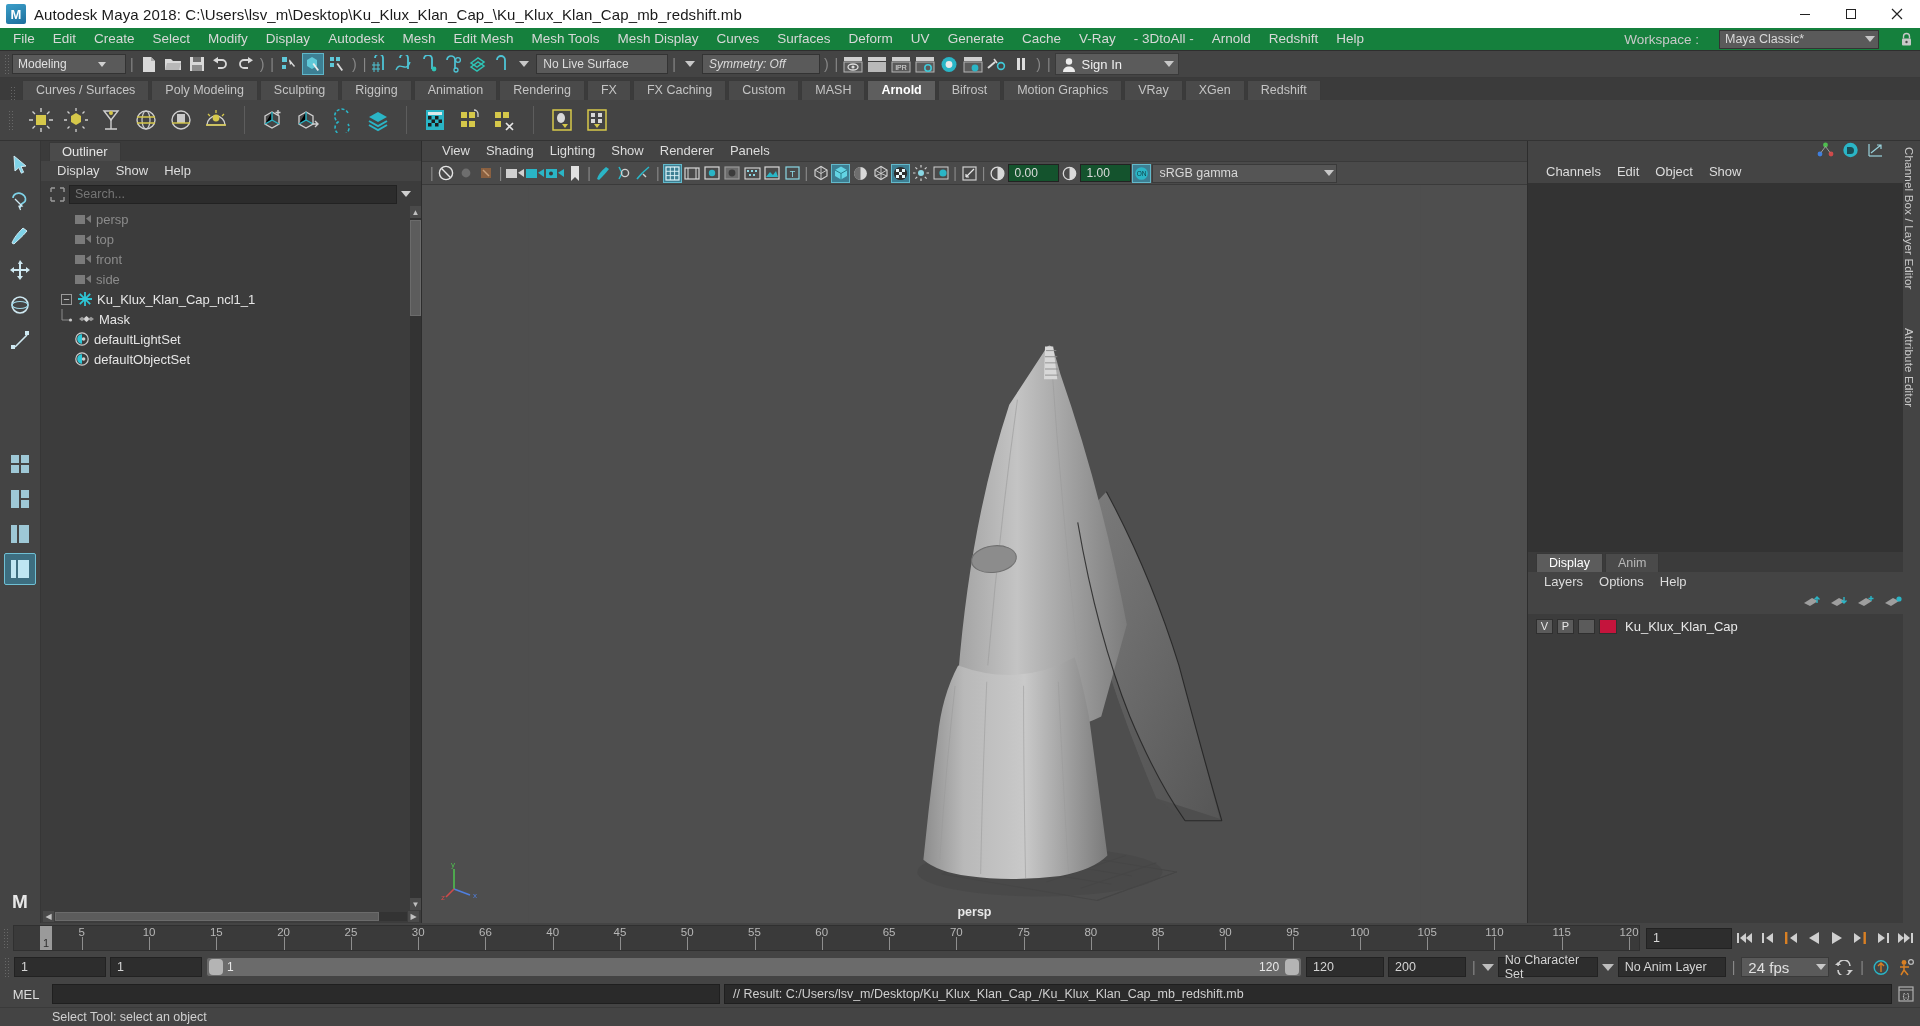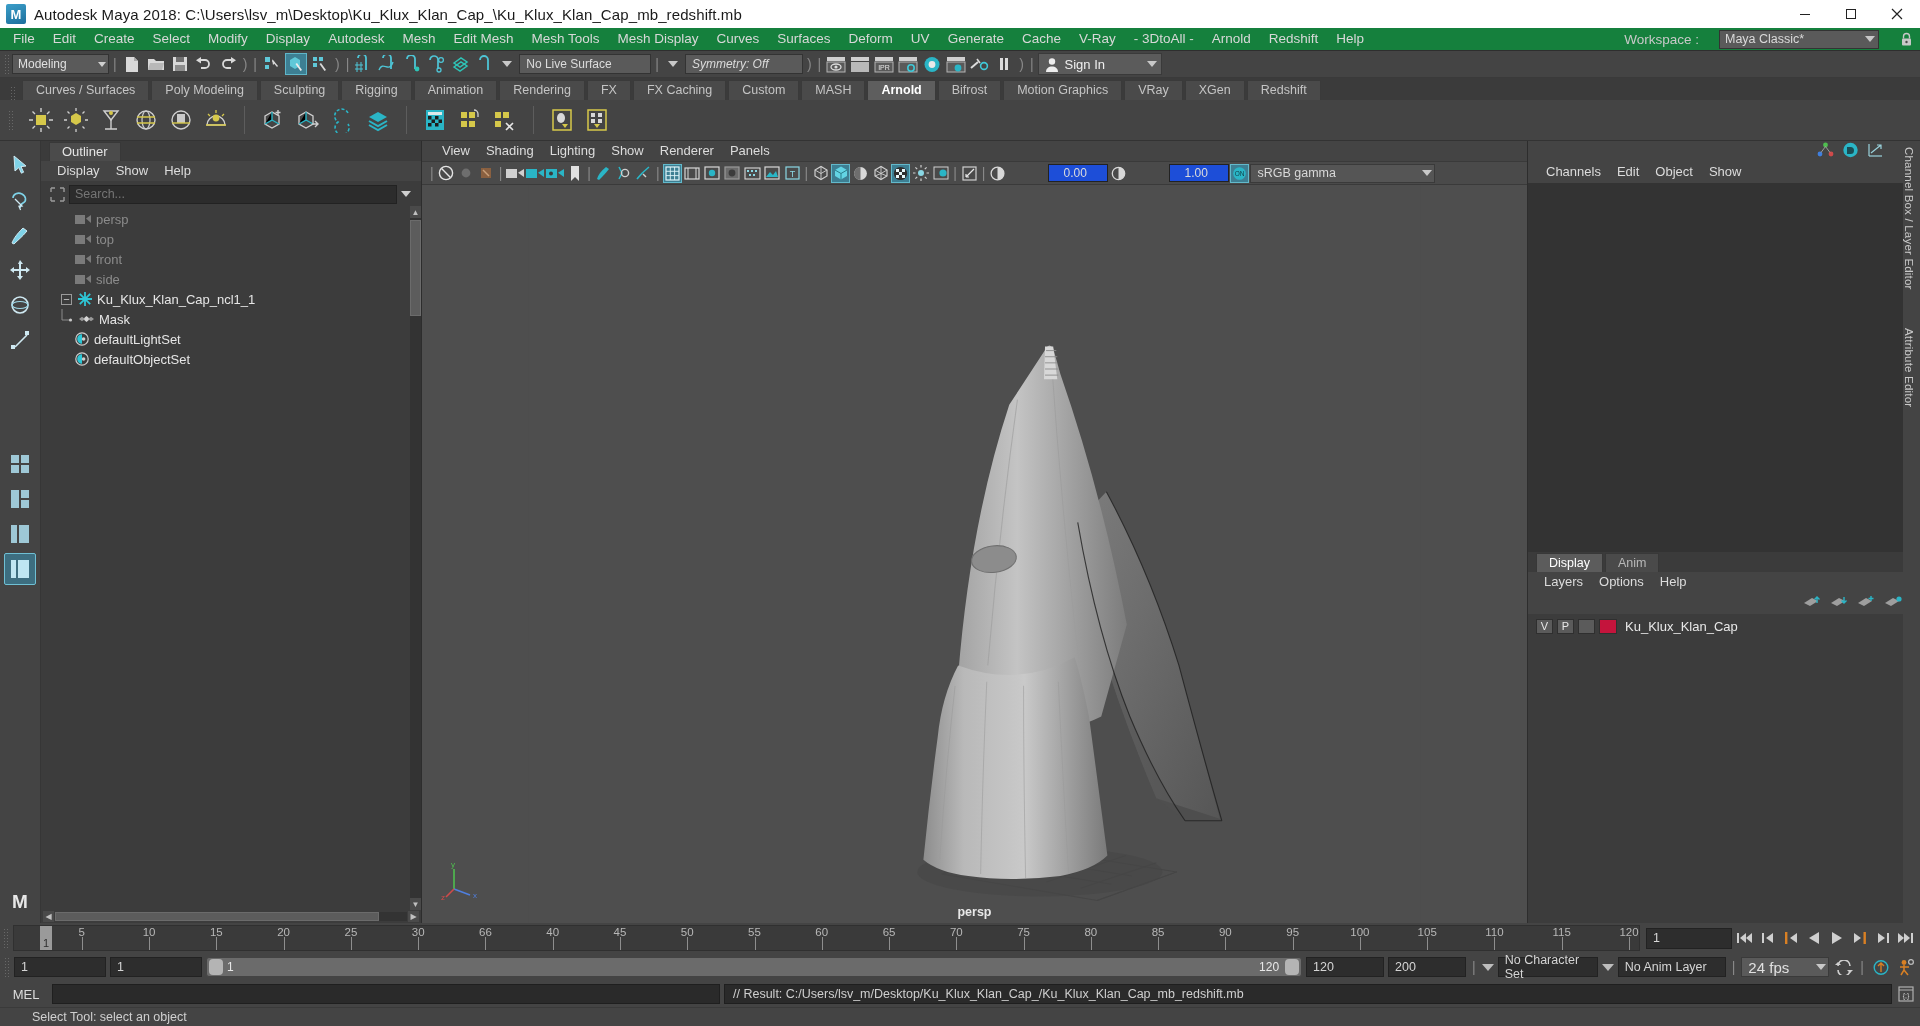--- a/index.html
+++ b/index.html
@@ -30,21 +30,21 @@
   .ws-select{width:150px;height:17px;background:#5a5a5a;border:1px solid #333;display:flex;align-items:center;
     justify-content:space-between;padding:0 3px 0 5px;font-size:12.5px;color:#dadada;}
   .ws-arrow{width:0;height:0;border-left:5px solid transparent;border-right:5px solid transparent;border-top:6px solid #c8c8c8;}
   .lock-ic{width:15px;height:17px;display:flex;align-items:center;justify-content:center;}
 
   
   .statusline{height:26px;background:#444;display:flex;align-items:center;flex:0 0 26px;padding-left:4px;gap:2px;
     border-bottom:1px solid #3a3a3a;}
   .grip{width:6px;height:20px;background-image:radial-gradient(#777 1px,transparent 1px);background-size:3px 3px;opacity:.7;}
   .menu-sel{width:88px;height:18px;background:#5a5a5a;border:1px solid #333;display:flex;align-items:center;
-    justify-content:space-between;padding:0 2px 0 5px;font-size:12px;color:#e0e0e0;}
+    justify-content:space-between;padding:0 19px 0 5px;font-size:12px;color:#e0e0e0;}
   .menu-sel .ws-arrow{border-top-color:#d0d0d0;border-left-width:4px;border-right-width:4px;border-top-width:5px;}
   .brk{color:#888;font-size:14px;padding:0 2px;}
   .ticon{width:22px;height:22px;display:flex;align-items:center;justify-content:center;}
   .ticon.on{background:#3d7f93;border:1px solid #5fb6c9;box-sizing:border-box;}
   .txtfield{height:18px;background:#5a5a5a;border:1px solid #333;display:flex;align-items:center;padding:0 6px;
     font-size:12px;color:#dcdcdc;}
   .signin{height:20px;background:#5b5b5b;border:1px solid #3a3a3a;display:flex;align-items:center;gap:6px;
     padding:0 4px 0 6px;font-size:13px;color:#efefef;min-width:112px;}
 
   
@@ -97,22 +97,22 @@
   .hs-track{flex:1;height:9px;background:#333;margin:0 1px;position:relative;}
   .hs-thumb{position:absolute;left:0;top:0;height:9px;width:92%;background:#5c5c5c;border:1px solid #6b6b6b;box-sizing:border-box;}
 
   
   .vp-wrap{flex:1 1 auto;display:flex;flex-direction:column;min-width:0;background:#444;}
   .vp-menubar{height:20px;display:flex;align-items:center;padding-left:12px;background:#444;}
   .vp-toolbar{height:22px;background:#4a4a4a;display:flex;align-items:center;padding-left:6px;gap:1px;
     border-top:1px solid #3a3a3a;border-bottom:1px solid #3a3a3a;}
   .vpi{width:19px;height:19px;display:flex;align-items:center;justify-content:center;}
   .vpi.on{background:#3d7f93;border:1px solid #62b9cb;box-sizing:border-box;}
-  .numfield{width:44px;height:16px;background:#1d4ed8;border:1px solid #222;color:#dcdcdc;font-size:12px;
-    display:flex;align-items:center;padding-left:14px;margin-left:40px;}
+  .numfield{width:44px;height:16px;background:#14532d;border:1px solid #222;color:#dcdcdc;font-size:12px;
+    display:flex;align-items:center;padding-left:5px;}
   .gamma-sel{width:175px;height:17px;background:#555;border:1px solid #3a3a3a;display:flex;align-items:center;
     justify-content:space-between;padding:0 2px 0 6px;font-size:12.5px;color:#d8d8d8;}
   .viewport{flex:1;position:relative;background:#4e4e4e;overflow:hidden;}
   .vp-label{position:absolute;bottom:4px;left:0;right:0;text-align:center;font-size:12.5px;color:#e8e8e8;font-weight:bold;}
   .axis-gizmo{position:absolute;left:18px;bottom:22px;width:44px;height:44px;}
 
   
   .rightdock{width:392px;background:#444;display:flex;flex-direction:column;border-left:1px solid #2d2d2d;}
   .rd-top{flex:0 0 auto;}
   .rd-iconrow{height:20px;display:flex;align-items:center;justify-content:flex-end;gap:8px;padding-right:36px;}
@@ -159,21 +159,21 @@
 
   
   .cmd-row{height:26px;background:#444;display:flex;align-items:center;flex:0 0 26px;gap:4px;padding:0 4px;}
   .mel-lbl{width:44px;text-align:center;font-size:13px;color:#dcdcdc;}
   .cmd-input{width:668px;height:20px;background:#2a2a2a;border:1px solid #1f1f1f;box-sizing:border-box;}
   .cmd-out{flex:1;height:20px;background:#2a2a2a;border:1px solid #1f1f1f;box-sizing:border-box;display:flex;
     align-items:center;padding-left:8px;font-size:12.5px;color:#cfcfcf;white-space:nowrap;overflow:hidden;}
   .script-btn{width:20px;height:20px;display:flex;align-items:center;justify-content:center;}
 
   
-  .helpline{height:18px;background:#444;display:flex;align-items:center;flex:0 0 18px;padding-left:32px;
+  .helpline{height:18px;background:#444;display:flex;align-items:center;flex:0 0 18px;padding-left:52px;
     font-size:12.5px;color:#d0d0d0;border-top:1px solid #3a3a3a;}
 </style>
 </head>
 <body>
 
 <div class="app">
 
   <div class="titlebar">
     <div class="title-logo">M</div>
     <div class="title-text">Autodesk Maya 2018: C:\Users\lsv_m\Desktop\Ku_Klux_Klan_Cap_\Ku_Klux_Klan_Cap_mb_redshift.mb</div>

